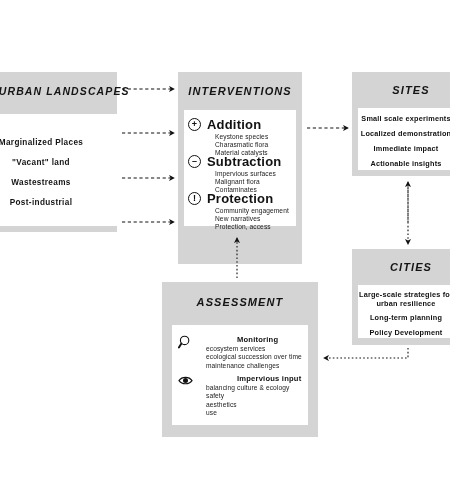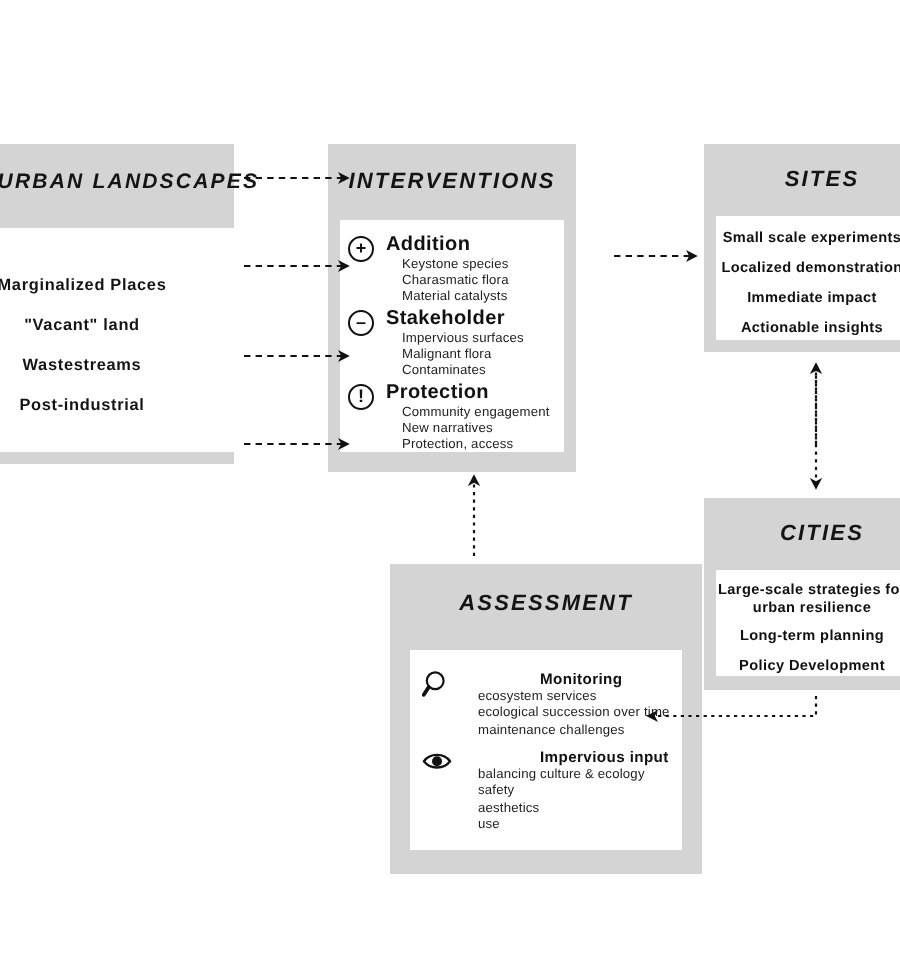--- a/index.html
+++ b/index.html
@@ -71,24 +71,24 @@
   .left-list .row {
     font-size: 8.2px;
     font-weight: bold;
     letter-spacing: .35px;
     margin-bottom: 11px;
     color: #141414;
   }
 
   
   #panel-interventions {
-    left: 164px;
+    left: 178px;
     top: 72px;
     width: 124px;
-    height: 164px;
+    height: 192px;
   }
   #panel-interventions .panel-title {
     top: 13px;
     font-size: 11px;
   }
   #panel-interventions .panel-body {
     left: 6px;
     top: 38px;
     width: 112px;
     height: 116px;
@@ -108,21 +108,21 @@
     border-radius: 50%;
     box-sizing: border-box;
     font-size: 9px;
     line-height: 10.6px;
     text-align: center;
     font-weight: bold;
     color: #111;
   }
   .iv-head {
     margin-left: 19px;
-    font-size: 10px;
+    font-size: 13px;
     font-weight: bold;
     letter-spacing: .2px;
     color: #111;
   }
   .iv-sub {
     margin-left: 27px;
     margin-top: 1px;
   }
   .iv-sub div {
     font-size: 6.6px;
@@ -200,21 +200,20 @@
     margin-bottom: 6px;
     color: #111;
   }
 
   
   #panel-assessment {
     left: 162px;
     top: 282px;
     width: 156px;
     height: 155px;
-    margin-left: 33px;
   }
   #panel-assessment .panel-title {
     top: 14px;
     font-size: 11px;
   }
   #panel-assessment .panel-body {
     left: 10px;
     top: 43px;
     width: 136px;
     height: 100px;
@@ -285,21 +284,21 @@
         <div class="iv-head">Addition</div>
         <div class="iv-sub">
           <div>Keystone species</div>
           <div>Charasmatic flora</div>
           <div>Material catalysts</div>
         </div>
       </div>
 
       <div class="iv-group" style="top:44px;">
         <div class="iv-icon">–</div>
-        <div class="iv-head">Stakeholder</div>
+        <div class="iv-head">Subtraction</div>
         <div class="iv-sub">
           <div>Impervious surfaces</div>
           <div>Malignant flora</div>
           <div>Contaminates</div>
         </div>
       </div>
 
       <div class="iv-group" style="top:81px;">
         <div class="iv-icon">!</div>
         <div class="iv-head">Protection</div>

